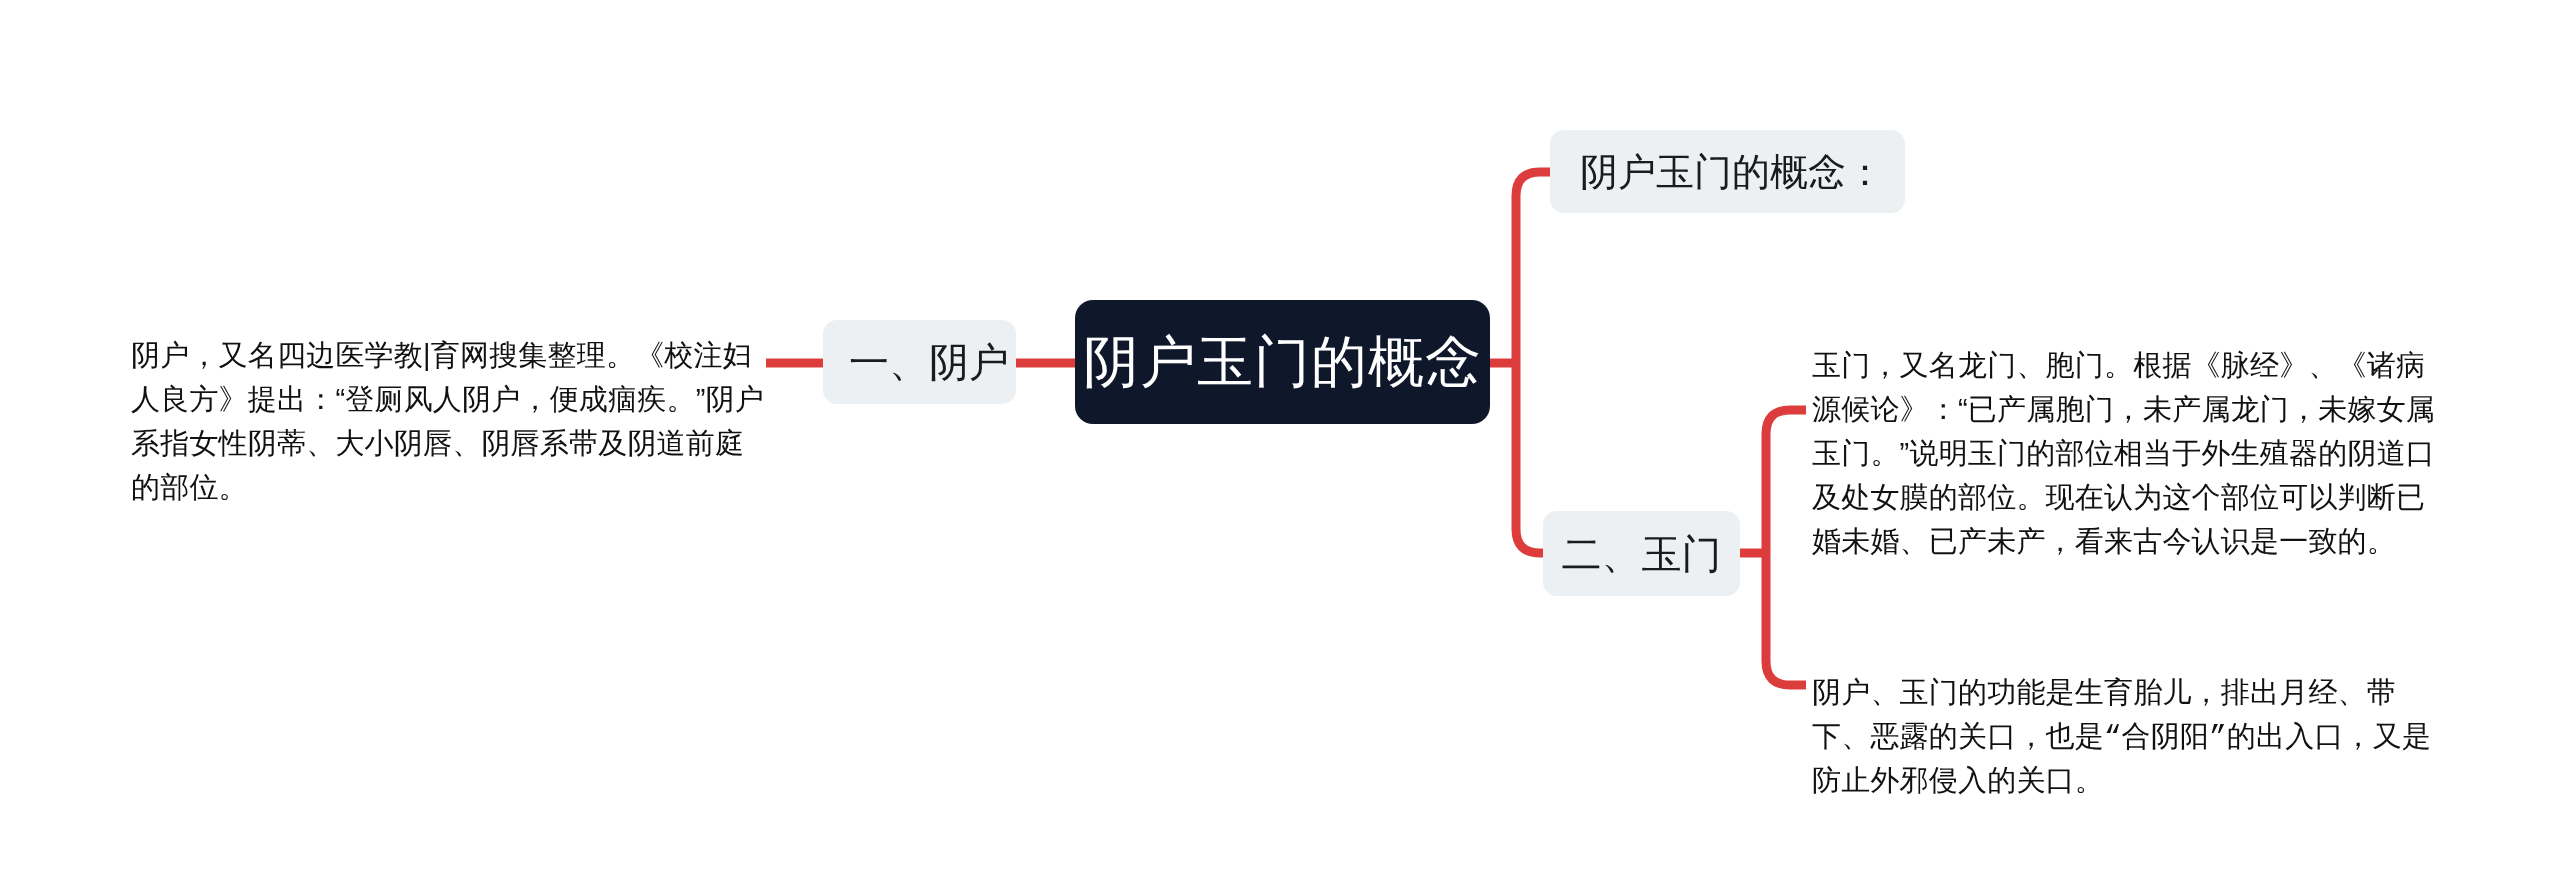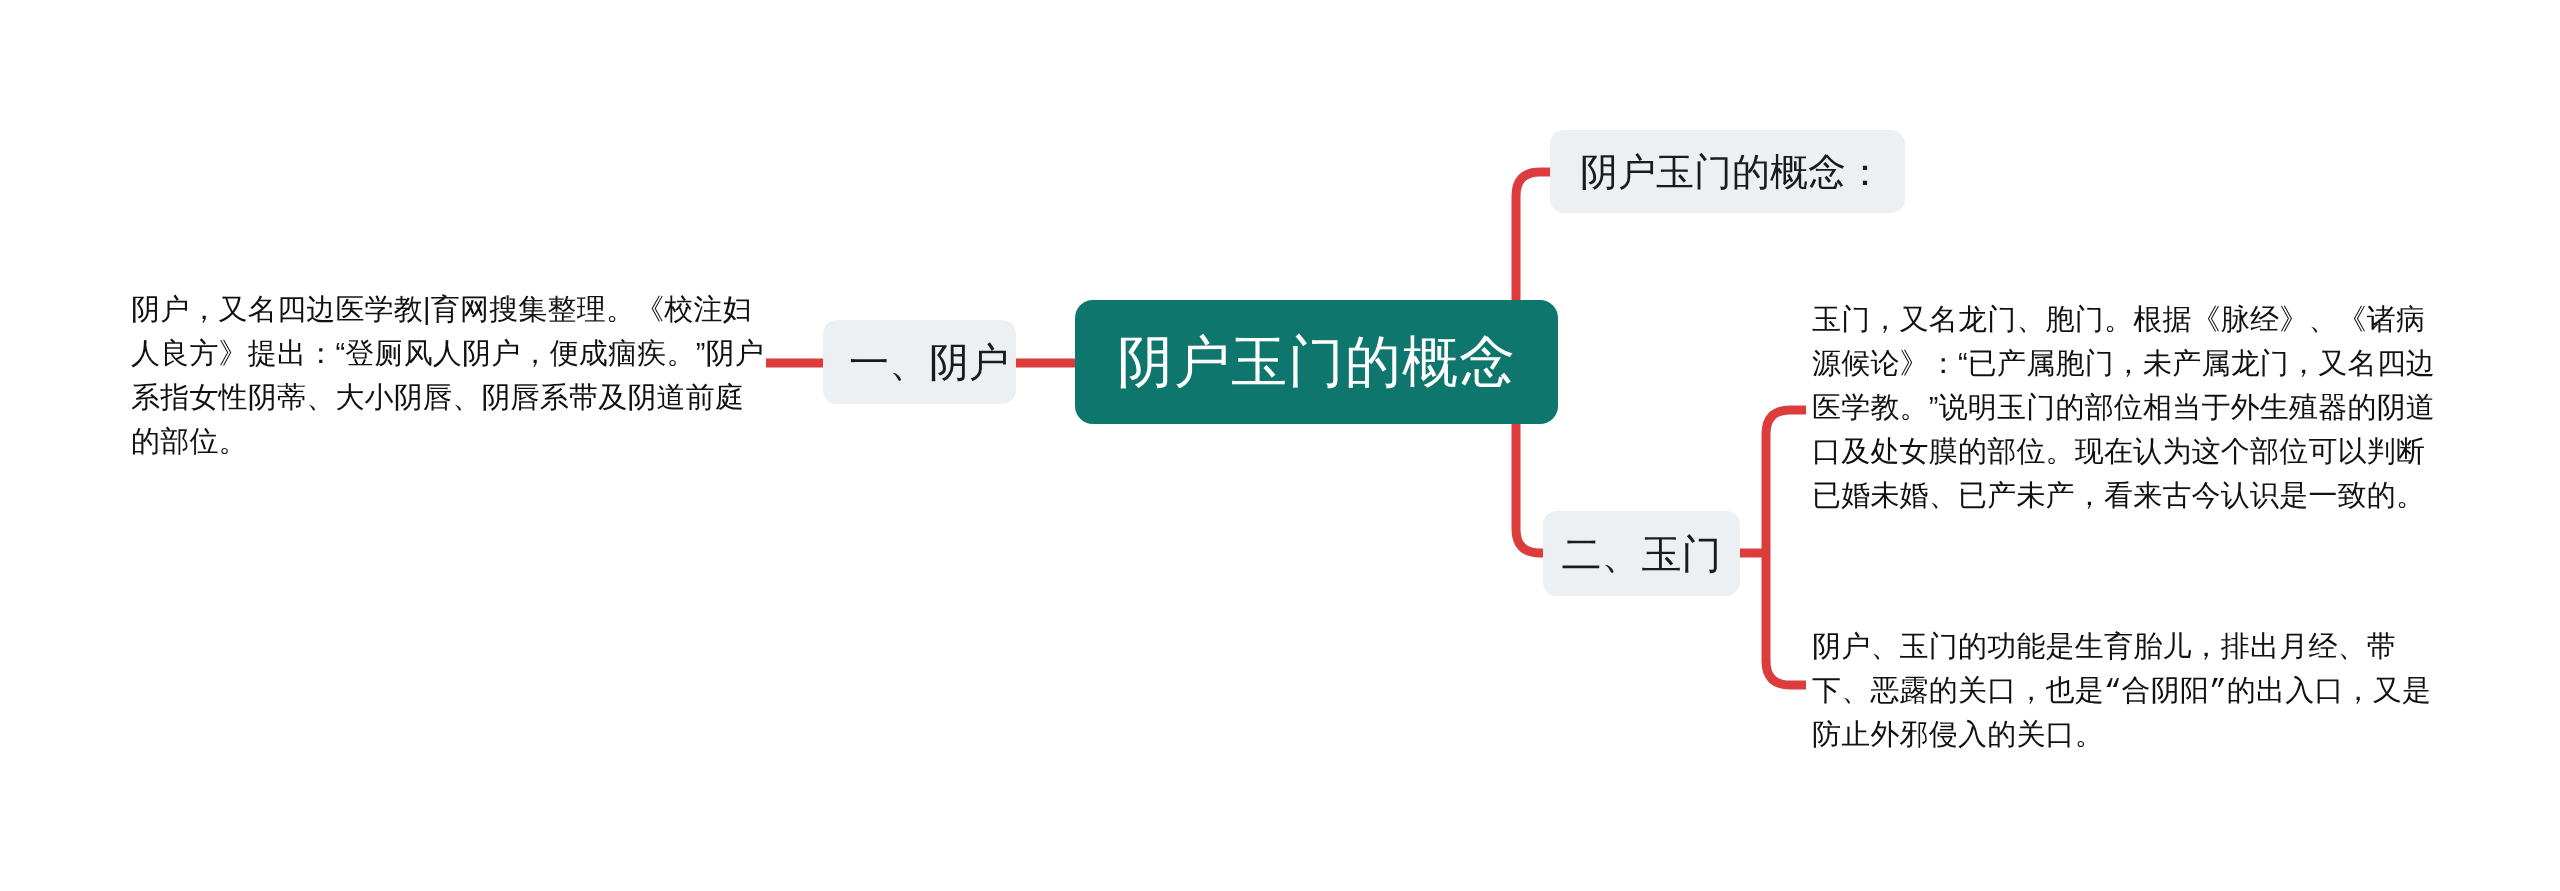--- a/index.html
+++ b/index.html
@@ -33,23 +33,23 @@
     align-items: center;
     justify-content: flex-start;
     border-radius: 14px;
     white-space: nowrap;
   }
 
   
   .node-root {
     left: 1075px;
     top: 300px;
-    width: 483px;
+    width: 415px;
     height: 124px;
-    background: #0f766e;
+    background: #0f172a;
     border-radius: 18px;
     justify-content: center;
   }
   .node-root .node-text {
     color: #ffffff;
     font-size: 56px;
     letter-spacing: 1px;
     line-height: 1;
   }
 
@@ -90,20 +90,21 @@
 
   
   .textblock {
     position: absolute;
     box-sizing: border-box;
     color: #111111;
     font-size: 29px;
     line-height: 44px;
     text-align: left;
     letter-spacing: 0.2px;
+    margin-top: 46px;
   }
   #text-left {
     left: 131px;
     top: 287px;
     width: 640px;
   }
   #text-right-1 {
     left: 1812px;
     top: 297px;
     width: 625px;
@@ -150,17 +151,17 @@
   <div class="node node-branch" id="node-concept">
     <span class="node-text">阴户玉门的概念：</span>
   </div>
 
   <div class="node node-branch" id="node-yumen">
     <span class="node-text">二、玉门</span>
   </div>
 
   <div class="textblock" id="text-left">阴户，又名四边医学教|育网搜集整理。《校注妇人良方》提出：“登厕风人阴户，便成痼疾。”阴户系指女性阴蒂、大小阴唇、阴唇系带及阴道前庭的部位。</div>
 
-  <div class="textblock" id="text-right-1">玉门，又名龙门、胞门。根据《脉经》、《诸病源候论》：“已产属胞门，未产属龙门，又名四边医学教。”说明玉门的部位相当于外生殖器的阴道口及处女膜的部位。现在认为这个部位可以判断已婚未婚、已产未产，看来古今认识是一致的。</div>
+  <div class="textblock" id="text-right-1">玉门，又名龙门、胞门。根据《脉经》、《诸病源候论》：“已产属胞门，未产属龙门，未嫁女属玉门。”说明玉门的部位相当于外生殖器的阴道口及处女膜的部位。现在认为这个部位可以判断已婚未婚、已产未产，看来古今认识是一致的。</div>
 
   <div class="textblock" id="text-right-2">阴户、玉门的功能是生育胎儿，排出月经、带下、恶露的关口，也是“合阴阳”的出入口，又是防止外邪侵入的关口。</div>
 
 </div>
 
 </body></html>

